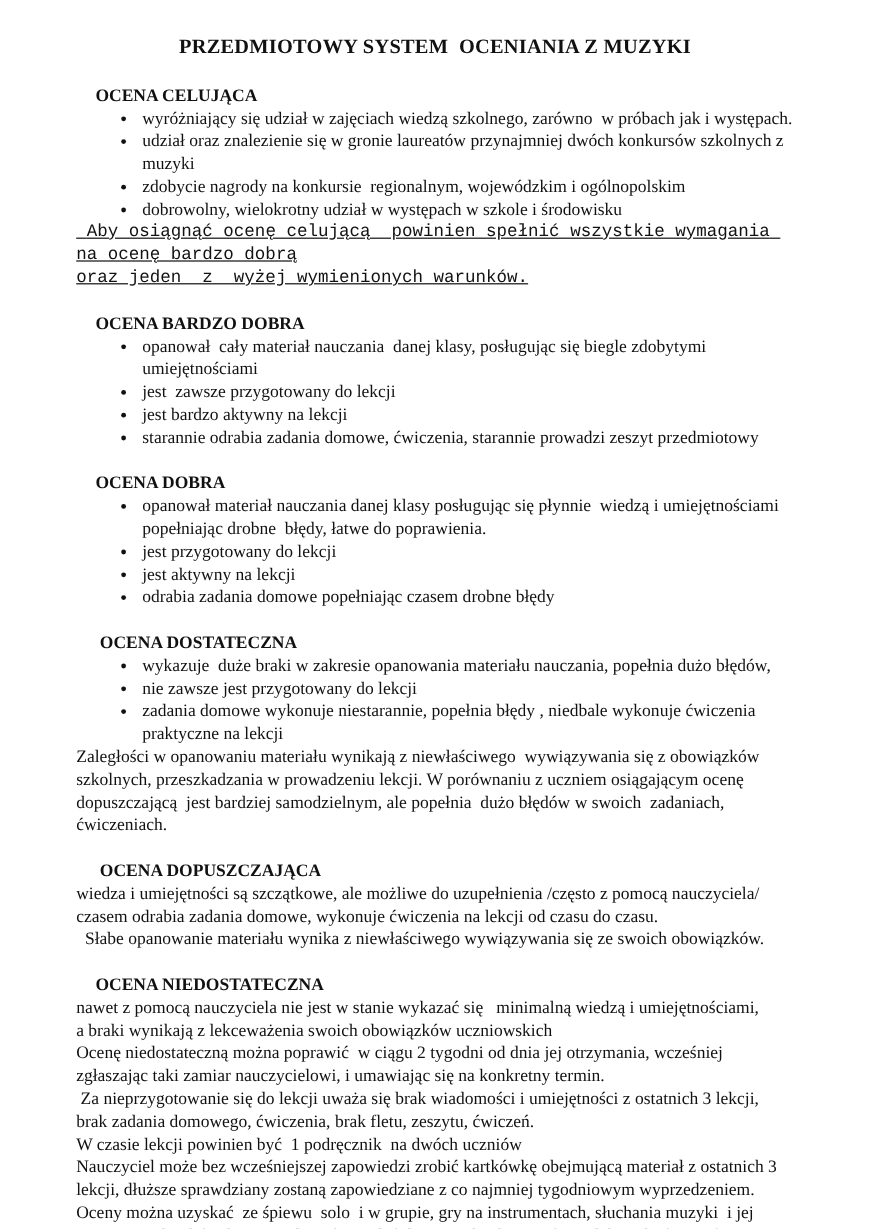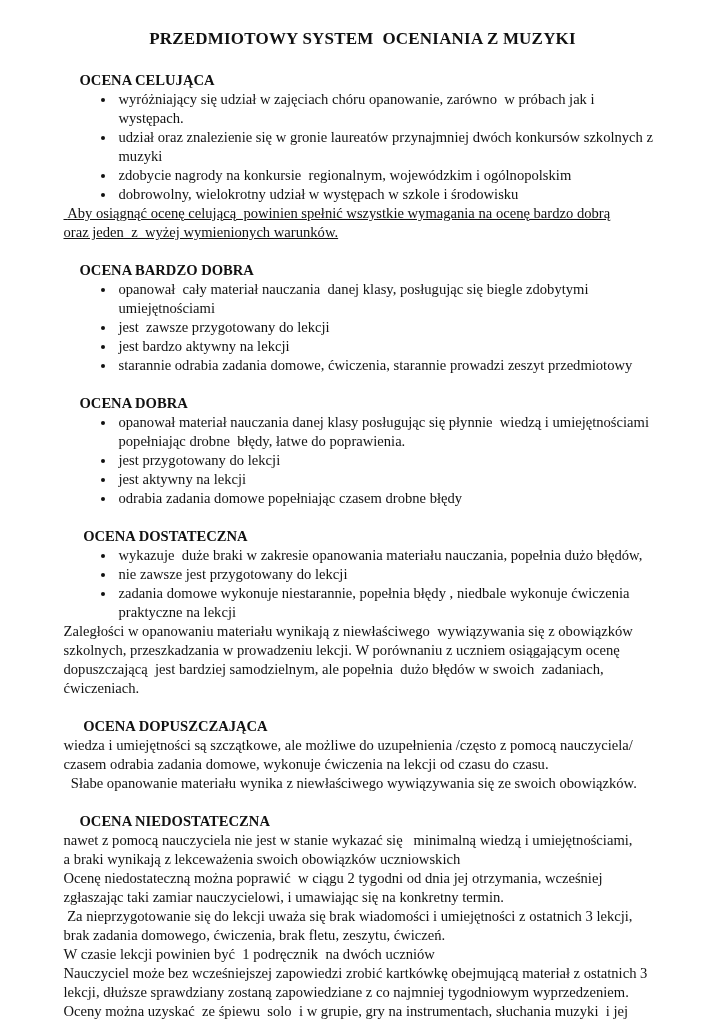--- a/index.html
+++ b/index.html
@@ -50,36 +50,37 @@
   ul.bullets li {
     margin: 0;
     padding-left: 3px;
   }
   p.line, p.para {
     margin: 0;
   }
   p.underlined {
     margin: 0;
     text-decoration: underline;
+    font-family: Liberation Mono, monospace;
   }
   .gap-before {
     margin-top: 19px;
   }
 </style>
 </head>
 <body>
 
 <div class="page">
 
   <h1 class="doc-title">PRZEDMIOTOWY SYSTEM  OCENIANIA Z MUZYKI</h1>
 
   <section>
     <h2 class="sec-heading">OCENA CELUJĄCA</h2>
     <ul class="bullets">
-      <li>wyróżniający się udział w zajęciach chóru opanowanie, zarówno  w próbach jak i występach.</li>
+      <li>wyróżniający się udział w zajęciach wiedzą szkolnego, zarówno  w próbach jak i występach.</li>
       <li>udział oraz znalezienie się w gronie laureatów przynajmniej dwóch konkursów szkolnych z muzyki</li>
       <li>zdobycie nagrody na konkursie  regionalnym, wojewódzkim i ogólnopolskim</li>
       <li>dobrowolny, wielokrotny udział w występach w szkole i środowisku</li>
     </ul>
     <p class="underlined"> Aby osiągnąć ocenę celującą  powinien spełnić wszystkie wymagania na ocenę bardzo dobrą</p>
     <p class="underlined">oraz jeden  z  wyżej wymienionych warunków.</p>
   </section>
 
   <section>
     <h2 class="sec-heading">OCENA BARDZO DOBRA</h2>

